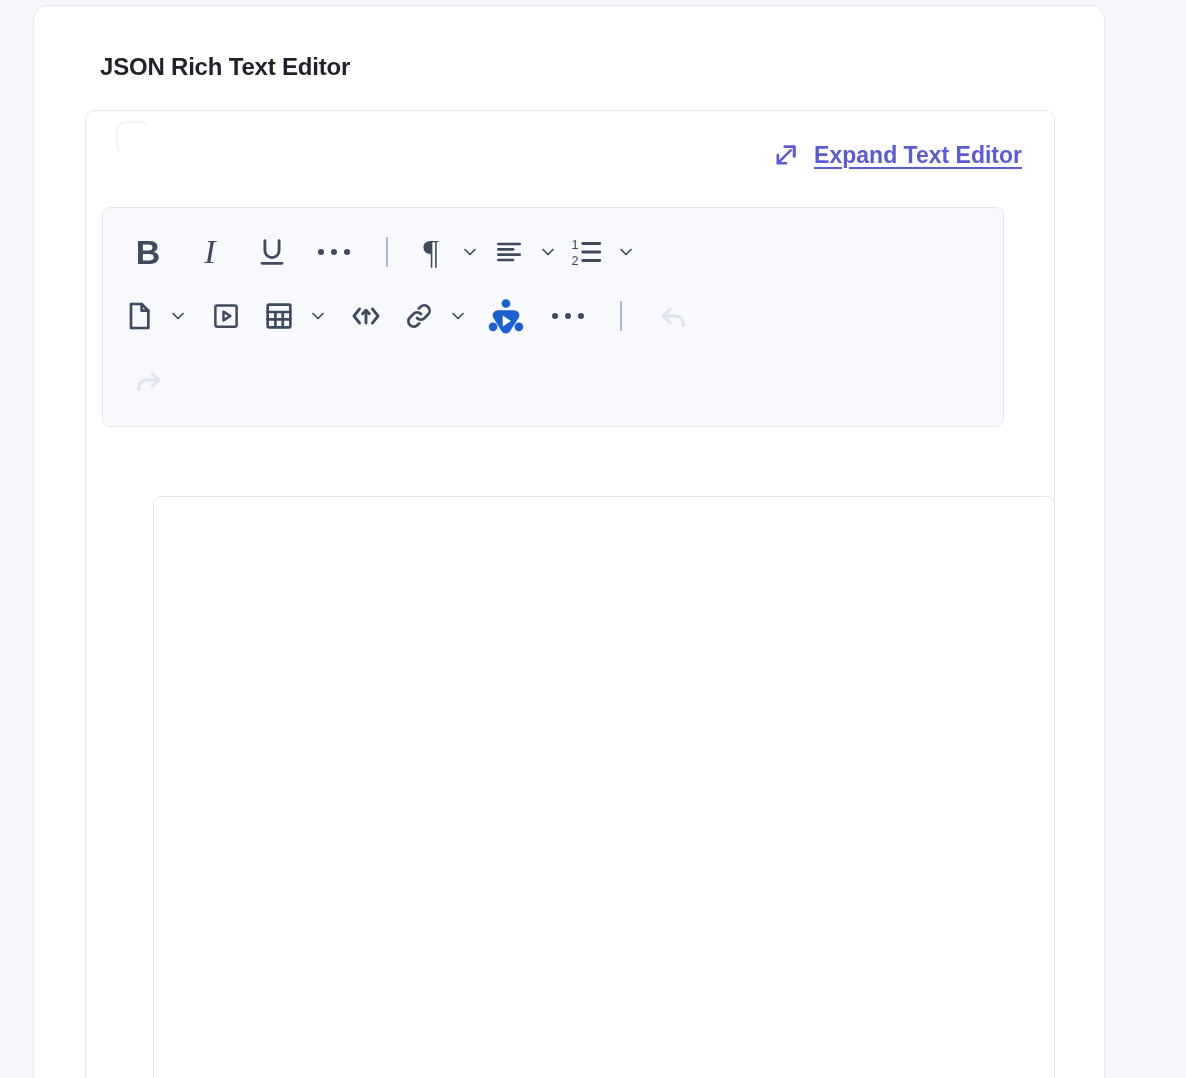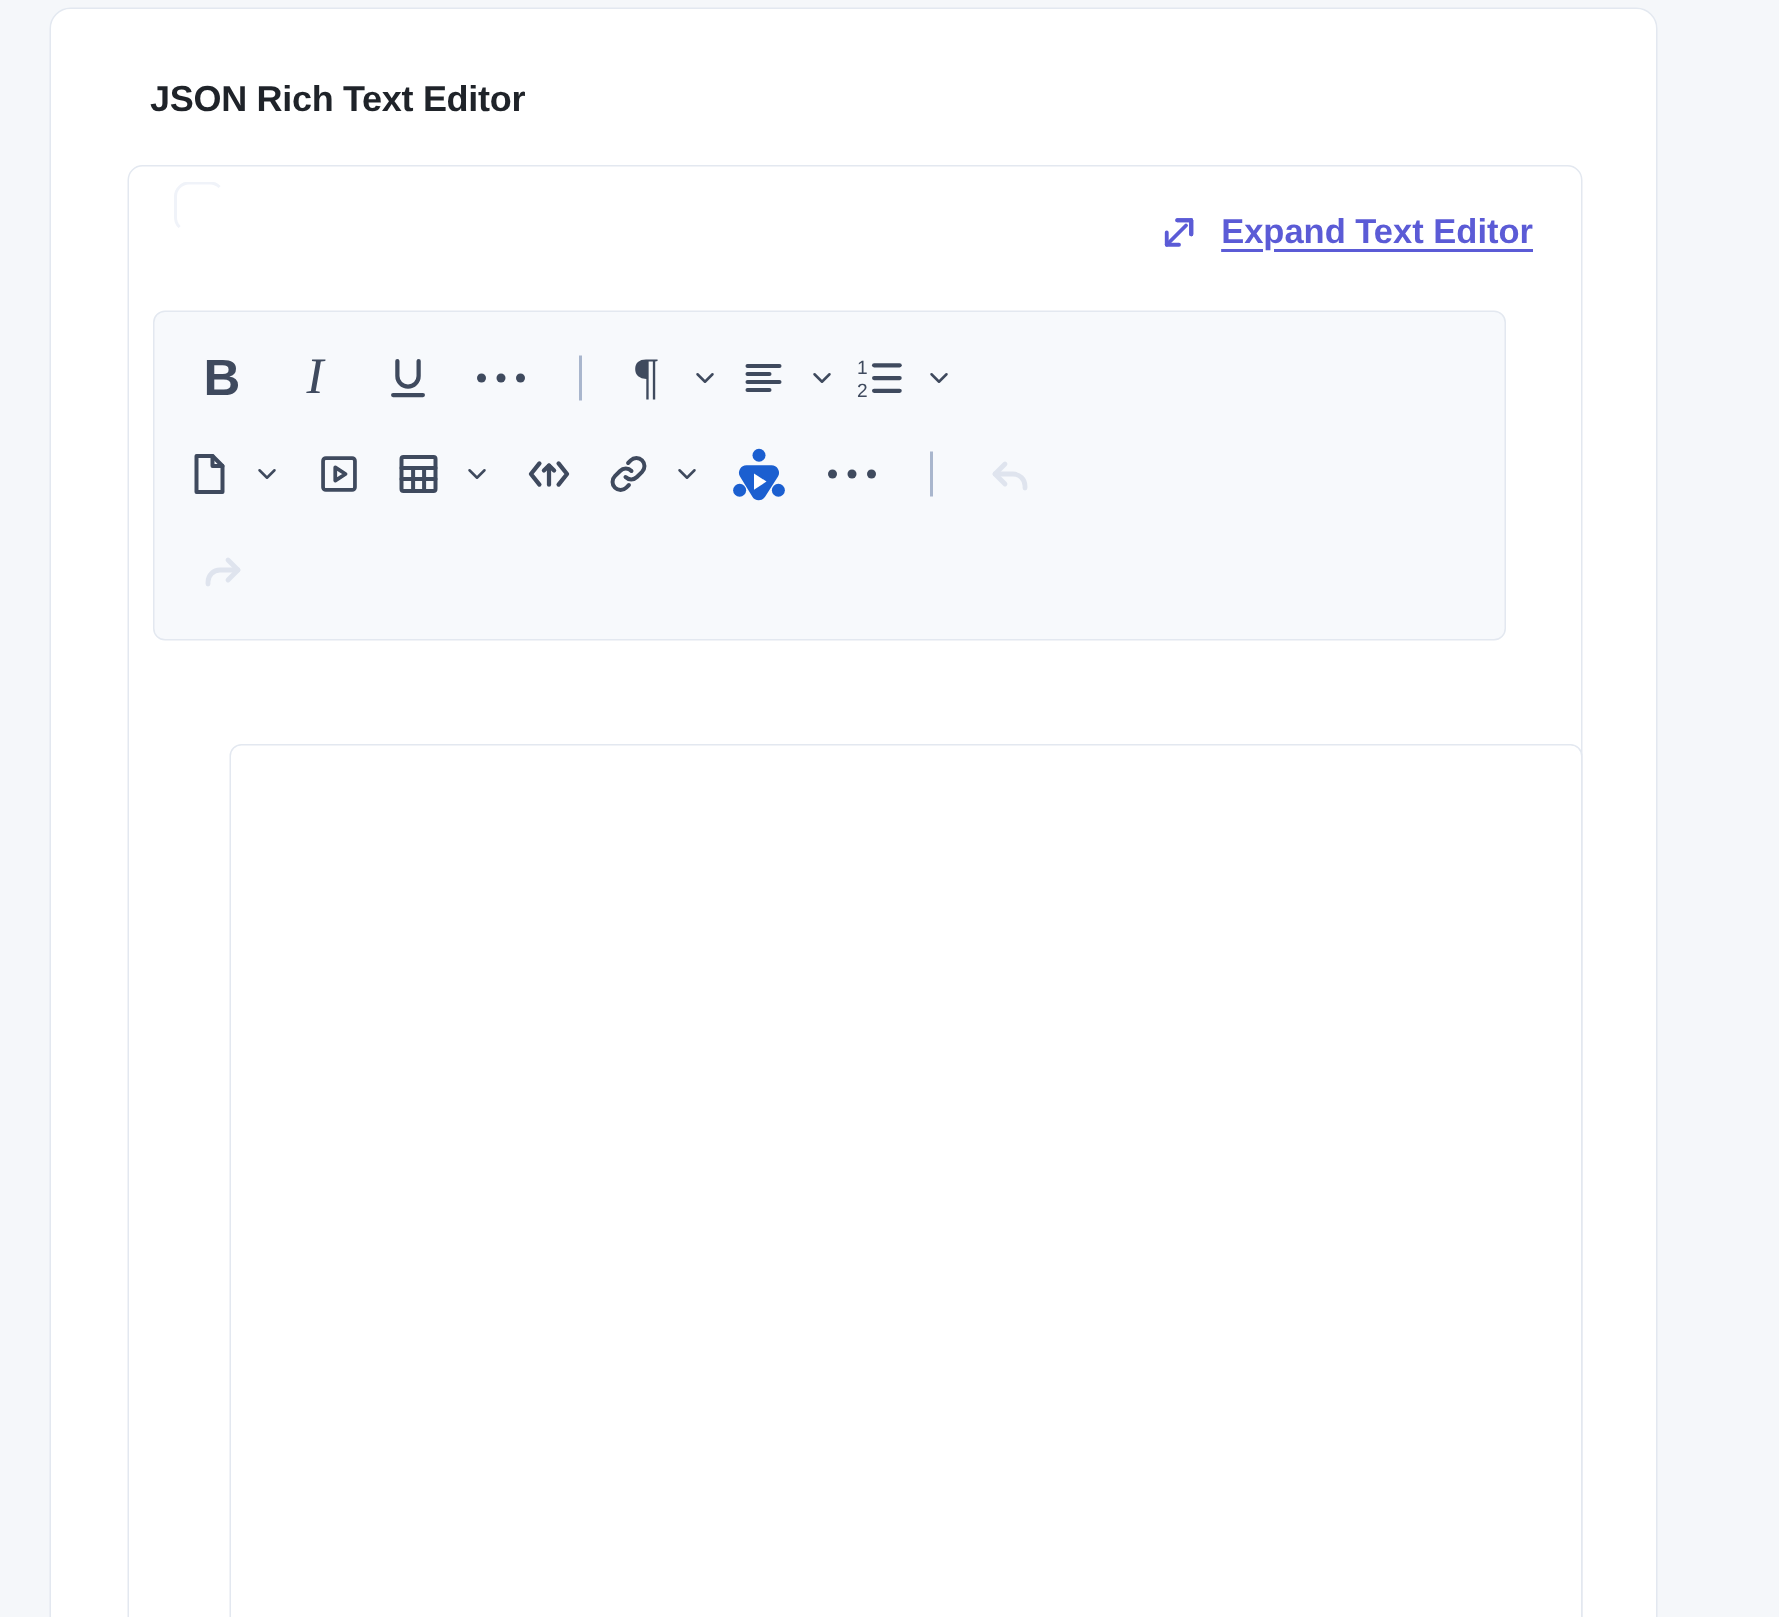--- a/index.html
+++ b/index.html
@@ -51,21 +51,21 @@
     border-right-color: transparent;
     border-bottom-color: transparent;
     opacity: .85;
     pointer-events: none;
   }
   
   .expand-row {
     position: absolute;
     right: 32px; top: 30px;
     display: flex;
-    align-items: flex-start;
+    align-items: center;
     gap: 14px;
     cursor: pointer;
   }
   .expand-icon { display: block; width: 28px; height: 28px; }
   .expand-label {
     font-size: 23px;
     font-weight: bold;
     color: #5b5bd6;
     text-decoration: underline;
     text-underline-offset: 4px;

